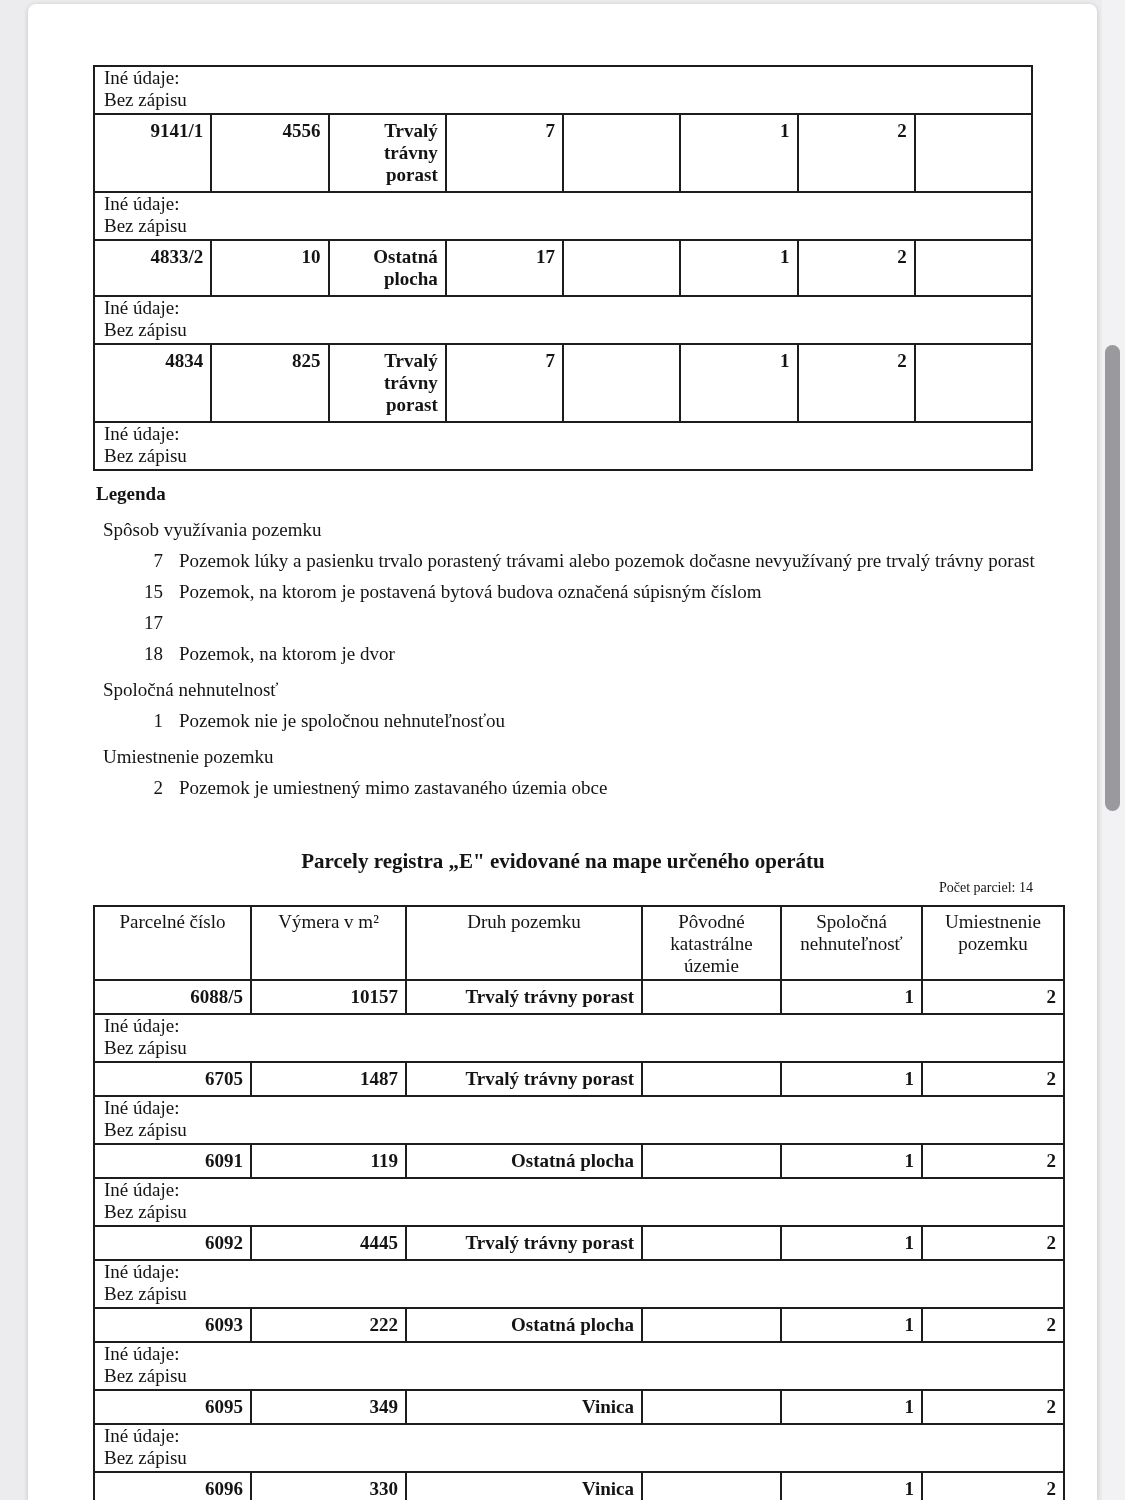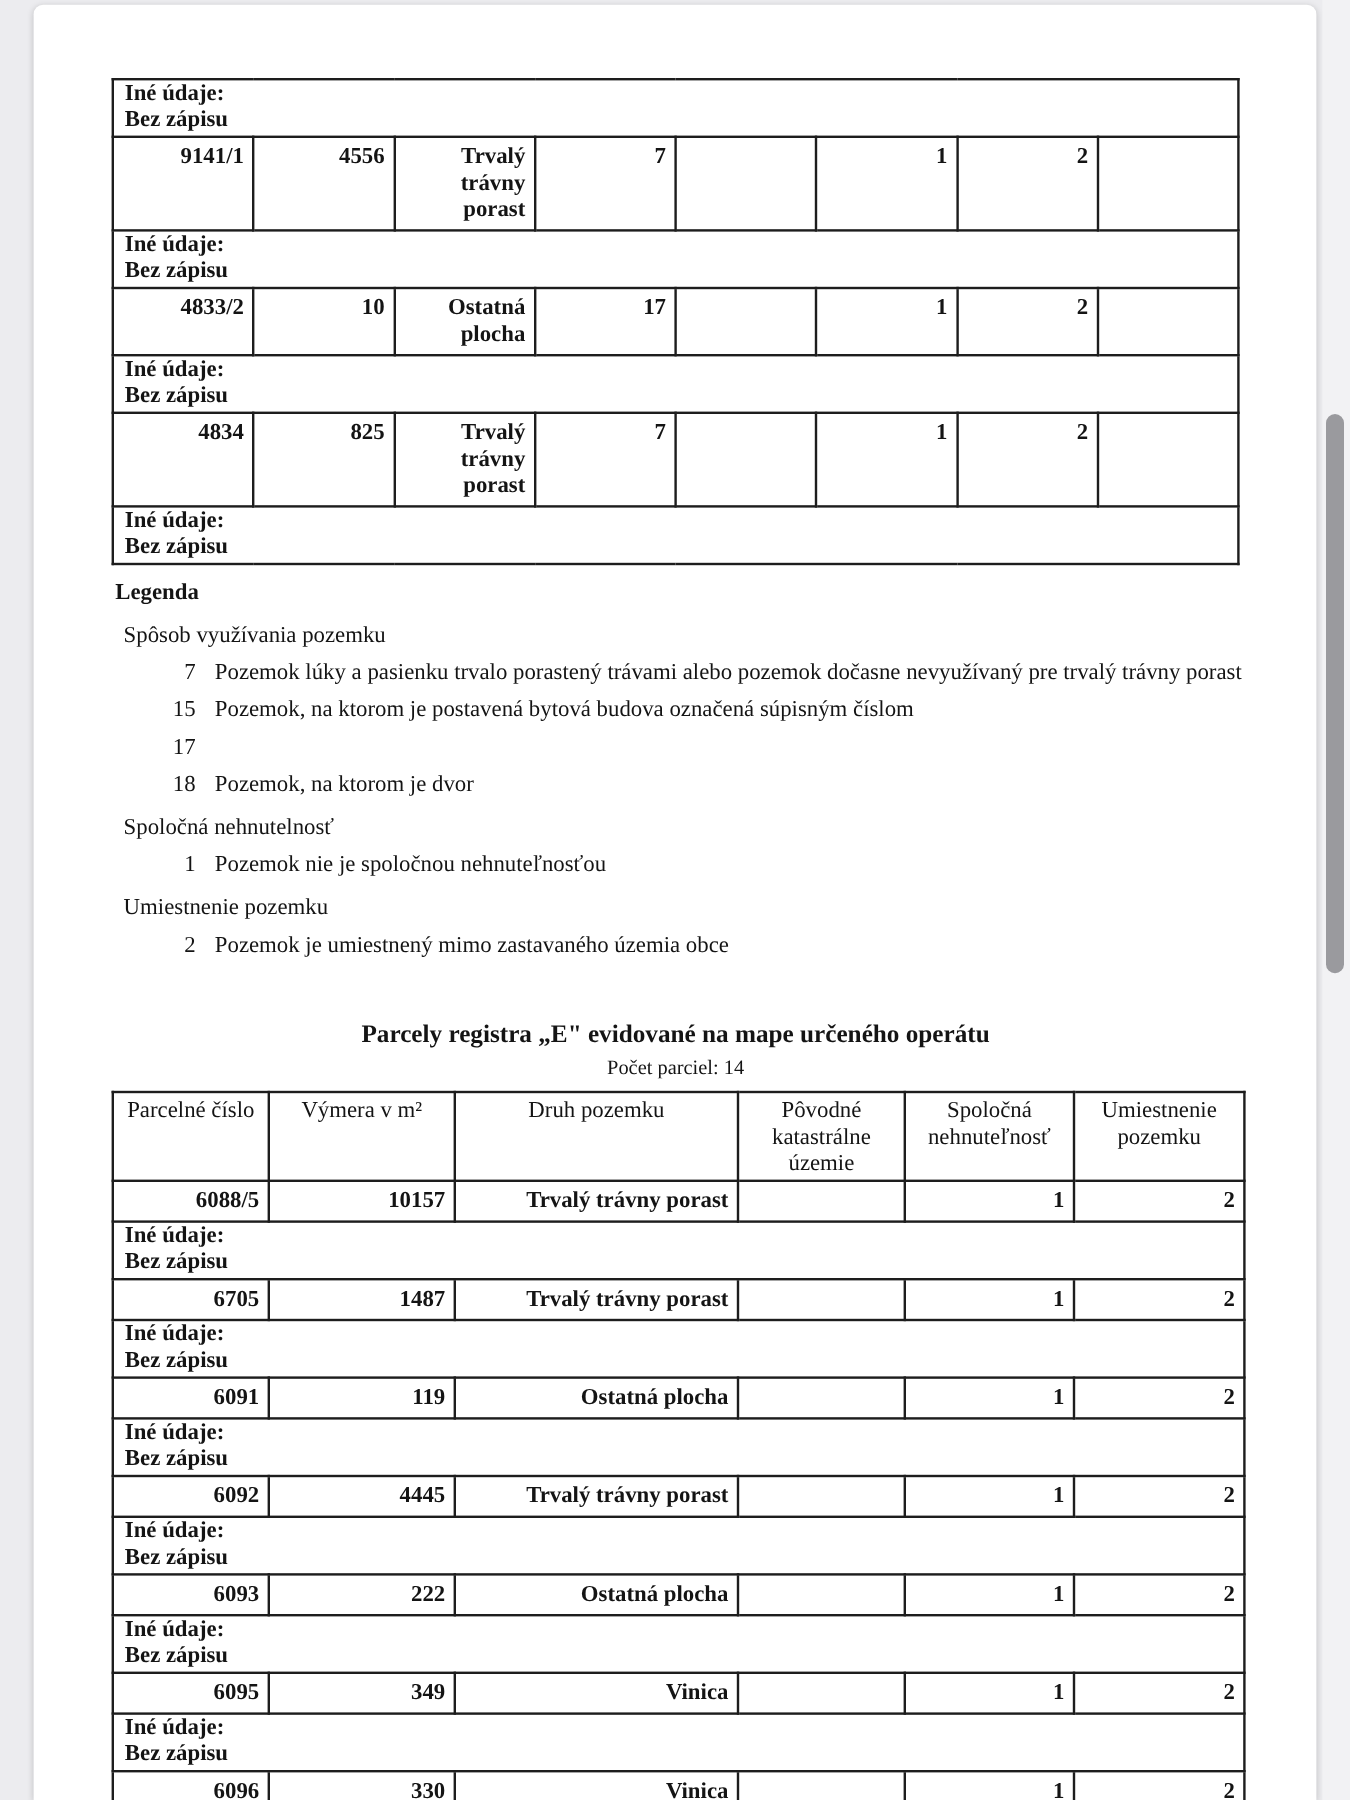--- a/index.html
+++ b/index.html
@@ -32,36 +32,36 @@
     border: 2px solid #1d1d1d;
     font-size: 19px;
     line-height: 22px;
     vertical-align: top;
     overflow: hidden;
   }
   
   .t1 .c1{width:122px}.t1 .c2{width:95px}.t1 .c3{width:140px}.t1 .c4{width:113px}
   .t1 .c5{width:149px}.t1 .c6{width:125px}.t1 .c7{width:111px}.t1 .c8{width:85px}
   
-  .t2 .c1{width:130px}.t2 .c2{width:155px}.t2 .c3{width:236px}
+  .t2 .c1{width:157px}.t2 .c2{width:155px}.t2 .c3{width:236px}
   .t2 .c4{width:139px}.t2 .c5{width:141px}.t2 .c6{width:142px}
-  .nr { padding: 0 9px 2px 9px; text-align: left; font-weight: bold; }
+  .nr { padding: 0 9px 2px 9px; text-align: left; font-weight: normal; }
   .dc { padding: 5px 7px; text-align: right; font-weight: bold; }
   .hc { padding: 4px 6px 2px; text-align: center; font-weight: normal; height: 70px; }
   .legend { margin-top: 12px; font-size: 19px; }
   .legend-title { font-weight: bold; margin-left: 3px; line-height: 22px; }
   .legend-heading { margin-left: 10px; margin-top: 14px; line-height: 22px; }
   .legend-item { display: flex; margin-top: 9px; line-height: 22px; }
   .legend-item .code { width: 70px; text-align: right; flex: none; }
   .legend-item .text { margin-left: 16px; white-space: nowrap; }
   .sec-title {
     width: 940px; text-align: center; font-weight: bold;
     font-size: 21px; margin-top: 50px; line-height: 24px;
   }
-  .count-label { width: 940px; text-align: center; font-size: 17px; margin-top: 7px; }
+  .count-label { width: 940px; text-align: right; font-size: 14px; margin-top: 7px; }
   .t2 { margin-top: 9px; }
   .scroll-track {
     position: absolute; right: 0; top: 0;
     width: 23px; height: 1500px;
     background: #f2f2f4;
   }
   .scroll-thumb {
     position: absolute; left: 3px; top: 345px;
     width: 15px; height: 466px;
     background: #9a9a9e;

